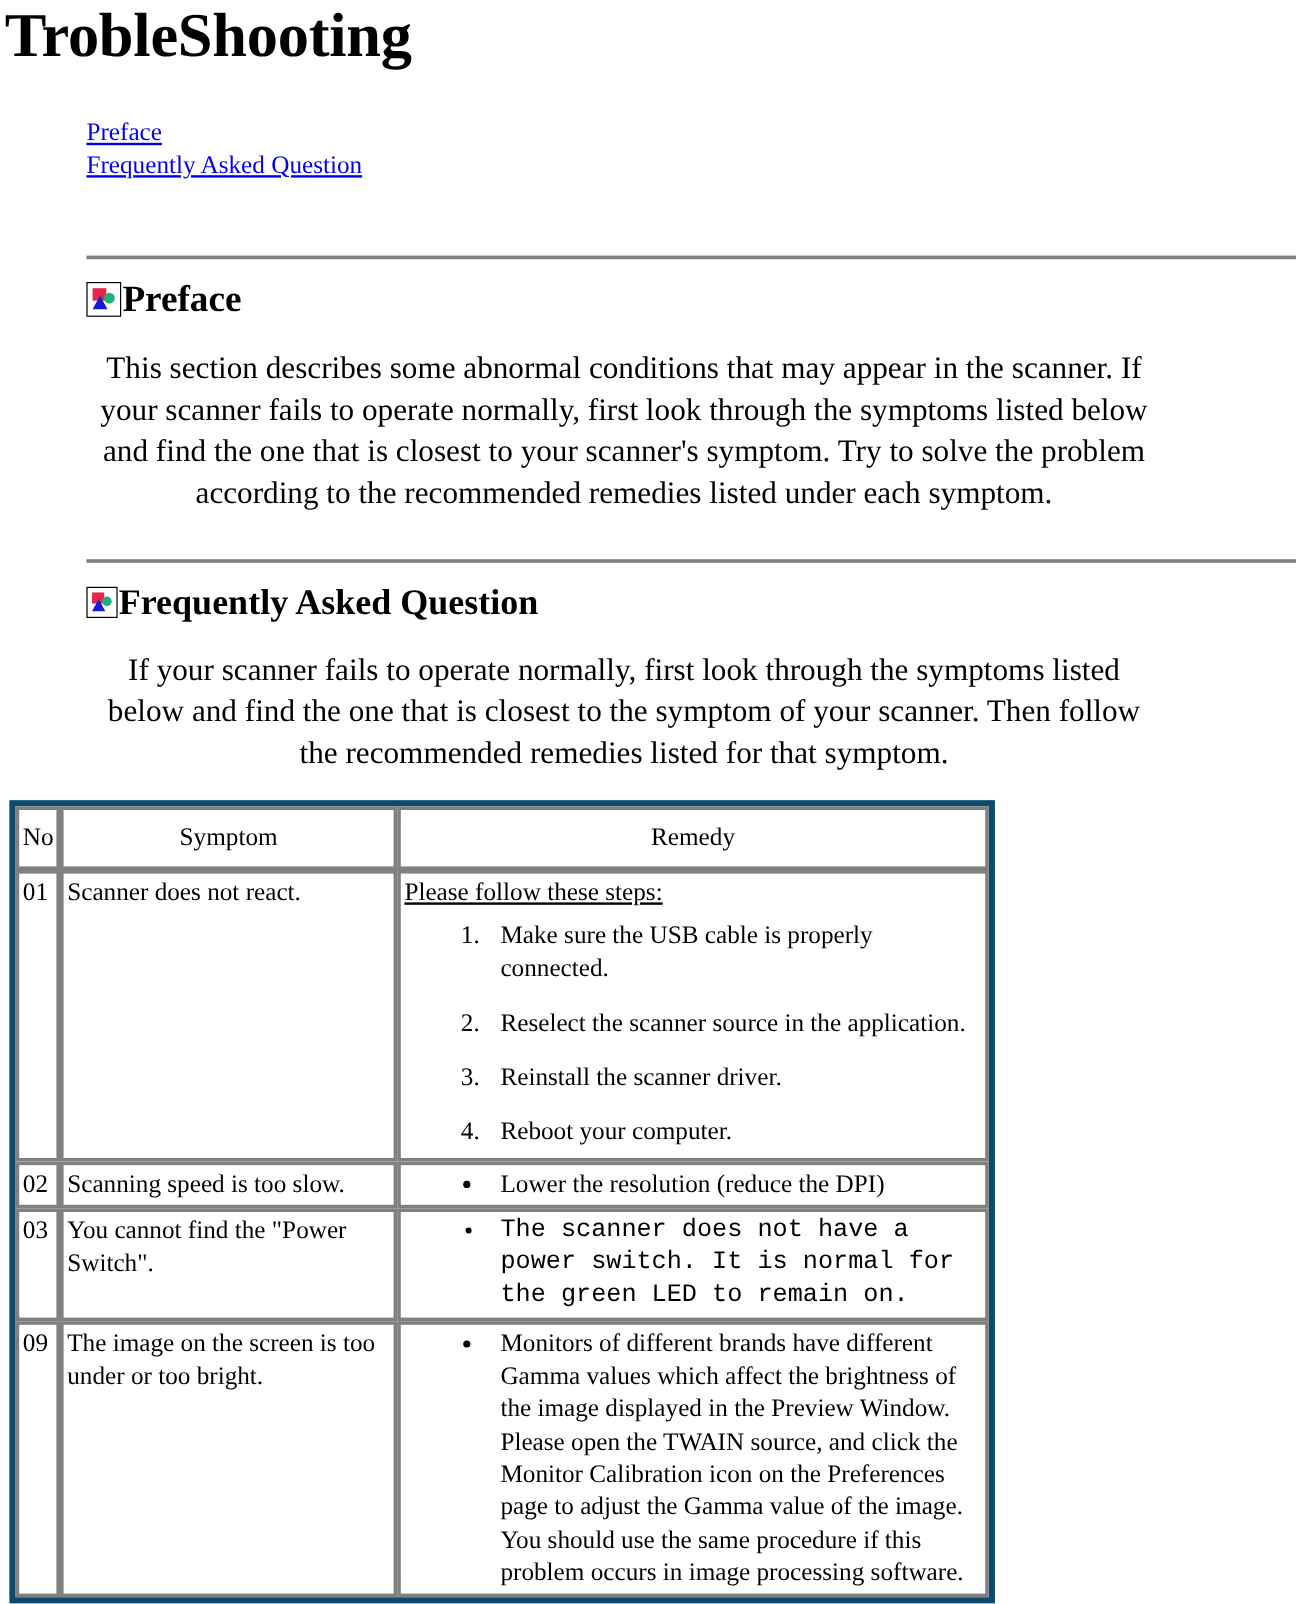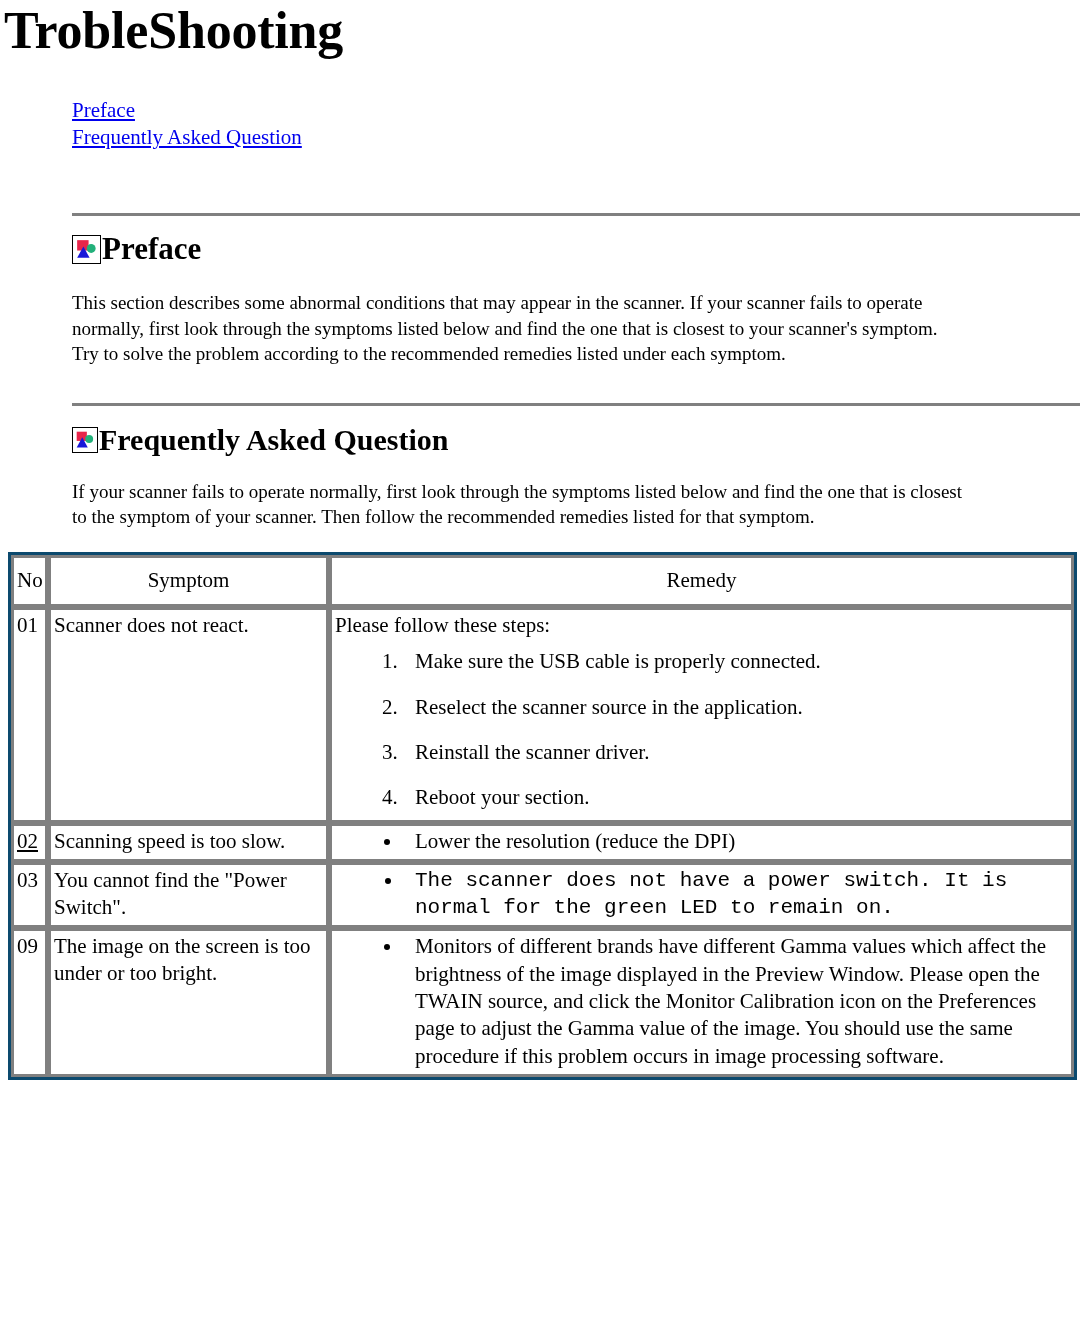--- a/index.html
+++ b/index.html
@@ -75,37 +75,38 @@
   }
   .ph-icon.big   { width: 29px; height: 29px; }
   .ph-icon.small { width: 26px; height: 26px; }
   .ph-icon svg { display: block; width: 100%; height: 100%; }
 
   
   .para {
     padding-left: 72px;
     padding-right: 120px;
     margin: 0;
-    font-size: 19px;
+    font-size: 26px;
     line-height: 1.33;
+    text-align: center;
   }
   .para-preface { margin-top: 24px; }
   .para-faq     { margin-top: 23px; }
 
   
   .table-wrap {
     margin-top: 22px;
     padding-left: 8px;
   }
   table.faq {
     border-collapse: separate;
     border-spacing: 0;
-    width: 1069px;
+    width: 821px;
     table-layout: fixed;
-    border: 3px solid #0c4a6e;
+    border: 5px solid #0c4a6e;
     background: #0c4a6e;
   }
   table.faq td, table.faq th {
     border: 3px solid #808080;
     padding: 2px 3px 4px 3px;
     vertical-align: top;
     font-weight: normal;
     font-size: 21px;
     line-height: 1.28;
     background: #ffffff;
@@ -151,31 +152,31 @@
     margin: 0;
     padding: 0 0 0 68px;
     list-style-position: outside;
     list-style-type: disc;
   }
   ul.bullets > li {
     margin: 0;
     padding-left: 12px;
     line-height: 1.30;
   }
-  .rem-intro { margin: 0 0 9px 0; }
+  .rem-intro { margin: 0 0 9px 0; text-decoration: underline; }
 
   .rem-pad-02 { padding-top: 20px; padding-bottom: 14px; }
   .rem-pad-03 { padding-top: 24px; padding-bottom: 16px; font-family: Liberation Mono, monospace; }
   .rem-pad-04 { padding-top: 22px; padding-bottom: 8px; }
 
   .sym-pad-02 { padding-top: 8px; }
   .sym-pad-03 { padding-top: 6px; }
   .sym-pad-04 { padding-top: 8px; }
 
-  .no-pad-02 { padding-top: 12px; text-decoration: underline; }
+  .no-pad-02 { padding-top: 12px; }
   .no-pad-03 { padding-top: 14px; }
   .no-pad-04 { padding-top: 16px; }
 </style>
 </head>
 <body>
 
 <h1 class="page-title">TrobleShooting</h1>
 
 <div class="toc">
   <a href="#preface">Preface</a><br>
@@ -234,21 +235,21 @@
 
       <tr>
         <td class="cell-no">01</td>
         <td class="cell-sym">Scanner does not react.</td>
         <td class="cell-rem">
           <p class="rem-intro">Please follow these steps:</p>
           <ol class="steps">
             <li>Make sure the USB cable is properly connected.</li>
             <li>Reselect the scanner source in the application.</li>
             <li>Reinstall the scanner driver.</li>
-            <li>Reboot your section.</li>
+            <li>Reboot your computer.</li>
           </ol>
         </td>
       </tr>
 
       <tr>
         <td class="cell-no no-pad-02">02</td>
         <td class="cell-sym sym-pad-02">Scanning speed is too slow.</td>
         <td class="cell-rem rem-pad-02">
           <ul class="bullets">
             <li>Lower the resolution (reduce the DPI)</li>

